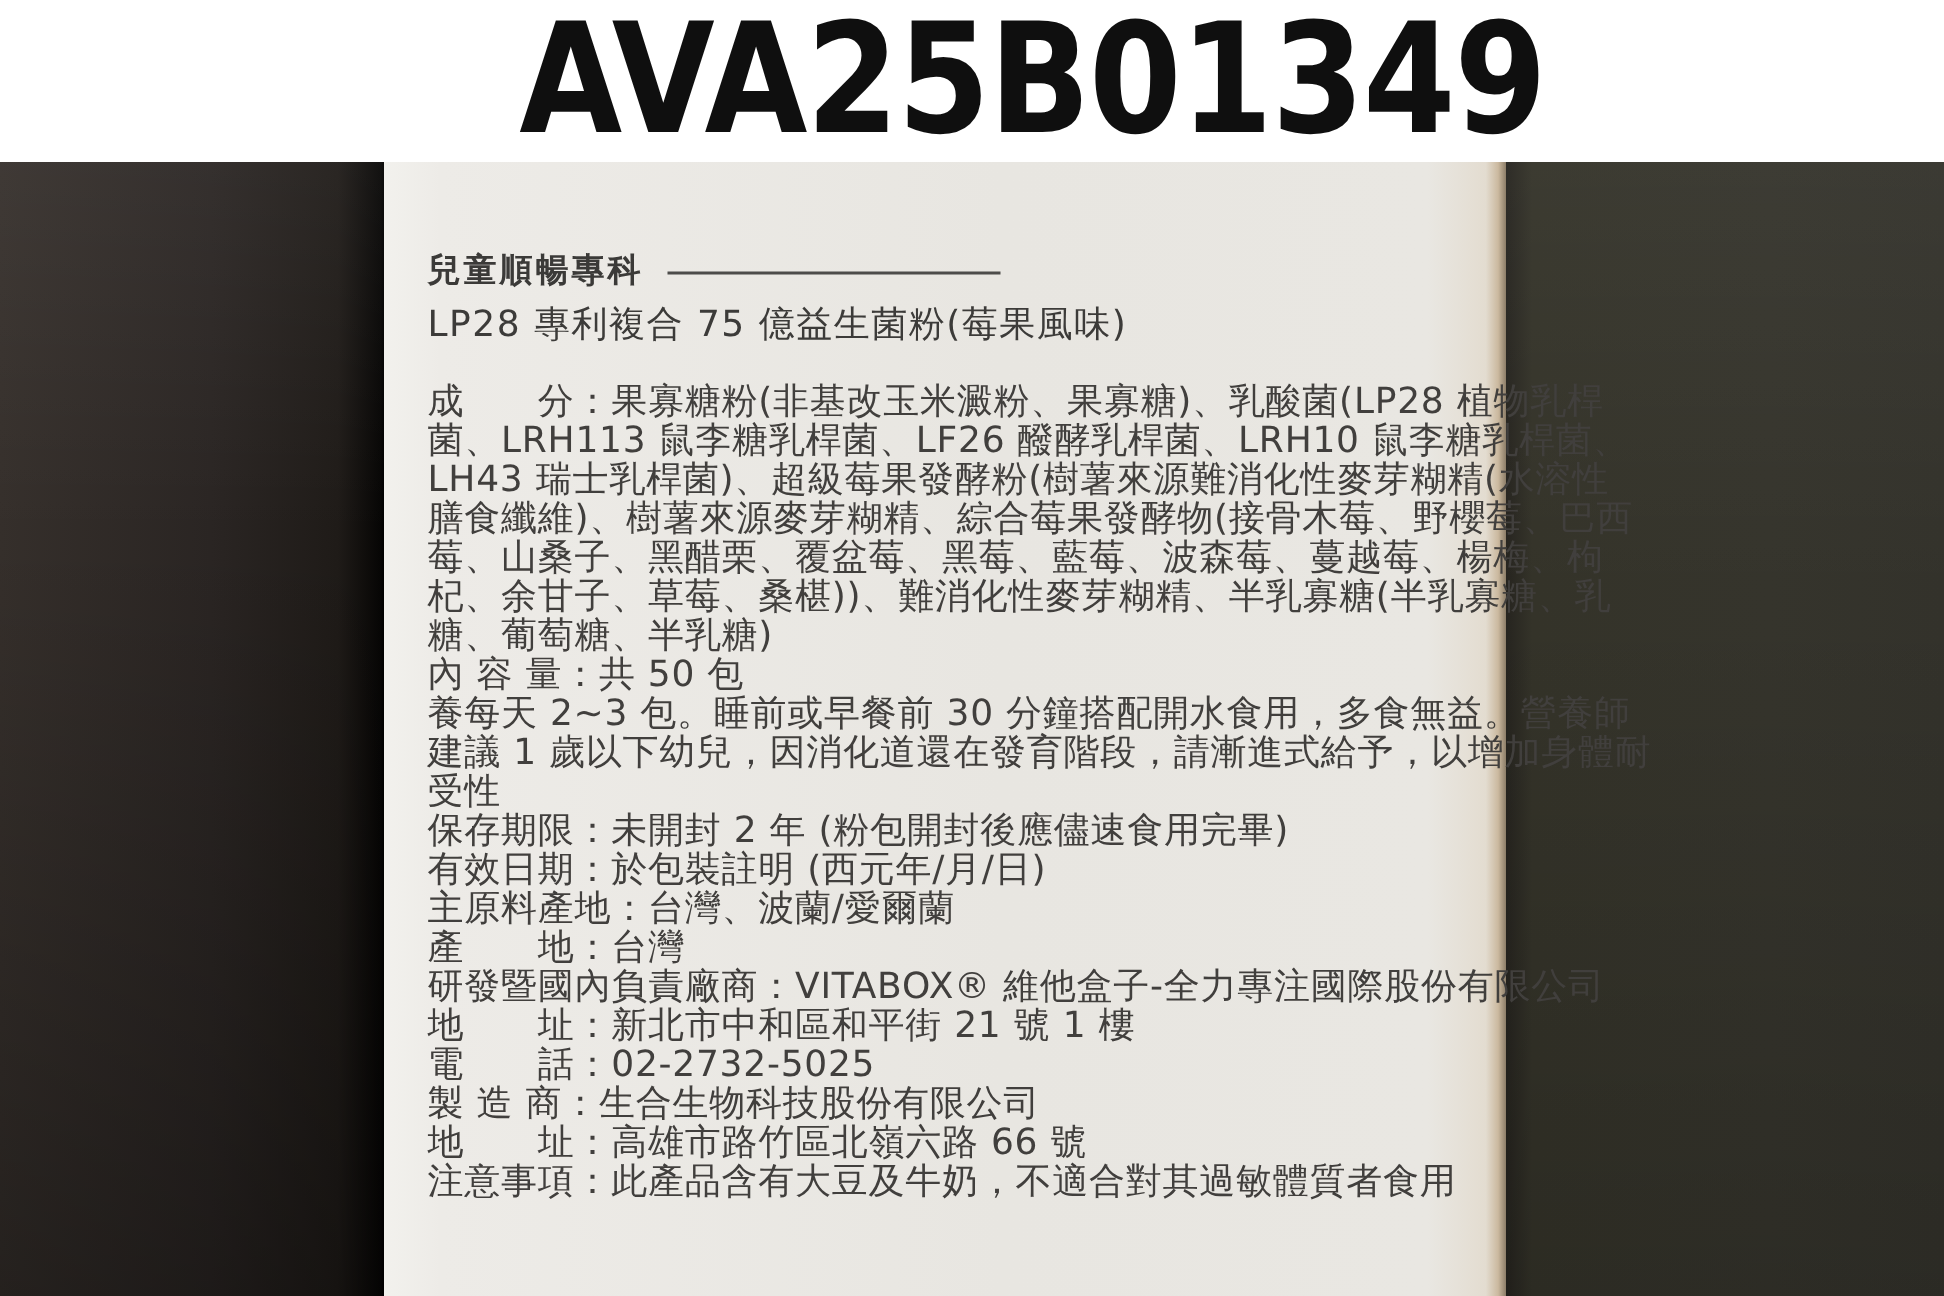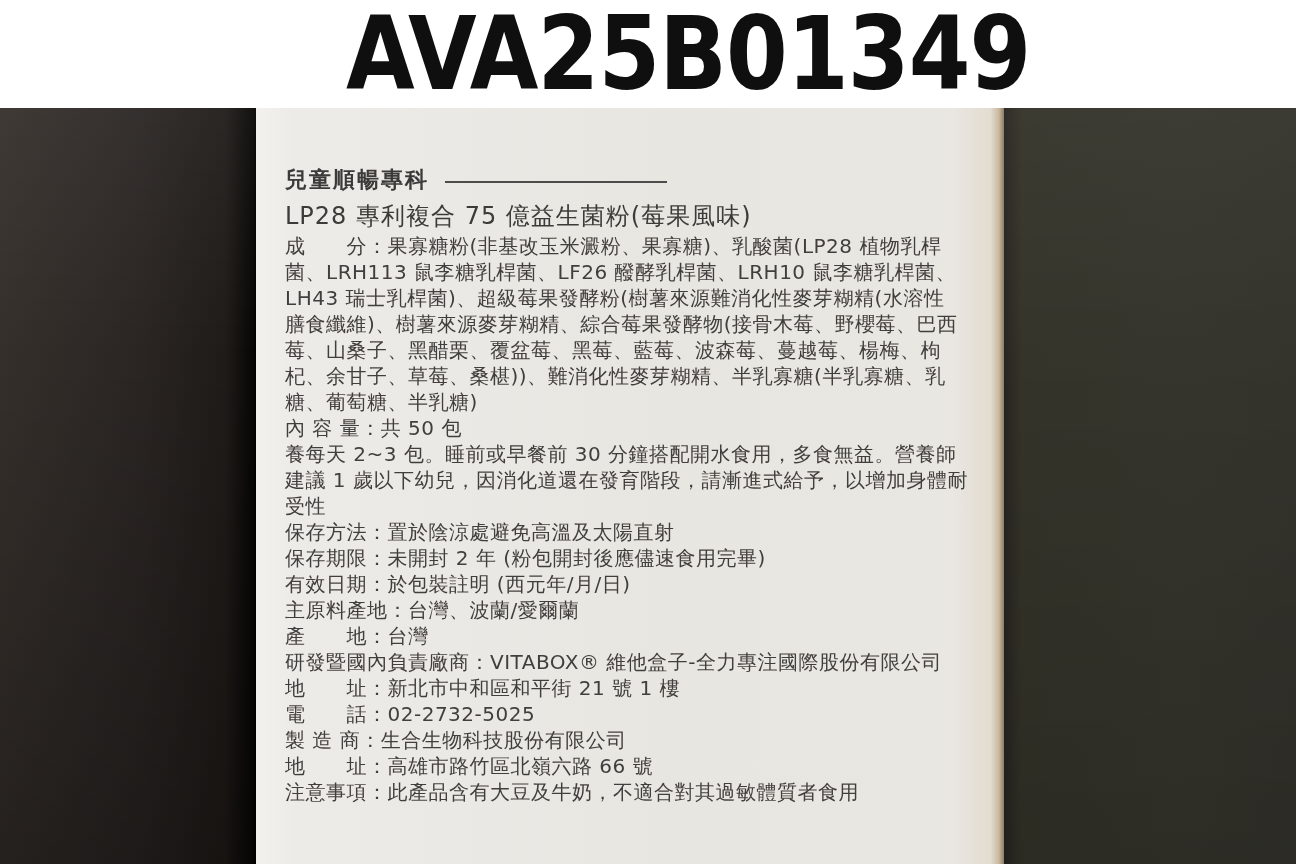--- a/index.html
+++ b/index.html
@@ -55,22 +55,22 @@
   .title-rule {
     height:2px; width:222px; background:#4d4c4a; margin-left:16px; margin-top:3px;
   }
   .subtitle {
     position:absolute; left:29px; top:92px;
     font-size:24px; font-weight:400; letter-spacing:1px; color:#3c3b39;
     white-space:nowrap;
     text-align:right;
   }
   .label-body {
-    position:absolute; left:29px; top:125px; width:692px;
-    font-size:20px; line-height:26px; letter-spacing:0.5px; color:#413f3d;
+    position:absolute; left:29px; top:146px; width:692px;
+    font-size:24px; line-height:26px; letter-spacing:0.5px; color:#413f3d;
   }
   .label-body .line { white-space:nowrap; }
 </style>
 </head>
 <body>
 
 <div class="banner">
   <div class="lot-code">AVA25B01349</div>
 </div>
 
@@ -91,21 +91,20 @@
         <div class="line">菌、LRH113 鼠李糖乳桿菌、LF26 醱酵乳桿菌、LRH10 鼠李糖乳桿菌、</div>
         <div class="line">LH43 瑞士乳桿菌)、超級莓果發酵粉(樹薯來源難消化性麥芽糊精(水溶性</div>
         <div class="line">膳食纖維)、樹薯來源麥芽糊精、綜合莓果發酵物(接骨木莓、野櫻莓、巴西</div>
         <div class="line">莓、山桑子、黑醋栗、覆盆莓、黑莓、藍莓、波森莓、蔓越莓、楊梅、枸</div>
         <div class="line">杞、余甘子、草莓、桑椹))、難消化性麥芽糊精、半乳寡糖(半乳寡糖、乳</div>
         <div class="line">糖、葡萄糖、半乳糖)</div>
         <div class="line">內 容 量：共 50 包</div>
         <div class="line">養每天 2~3 包。睡前或早餐前 30 分鐘搭配開水食用，多食無益。營養師</div>
         <div class="line">建議 1 歲以下幼兒，因消化道還在發育階段，請漸進式給予，以增加身體耐</div>
         <div class="line">受性</div>
-        <div class="line">保存方法：置於陰涼處避免高溫及太陽直射</div>
         <div class="line">保存期限：未開封 2 年 (粉包開封後應儘速食用完畢)</div>
         <div class="line">有效日期：於包裝註明 (西元年/月/日)</div>
         <div class="line">主原料產地：台灣、波蘭/愛爾蘭</div>
         <div class="line">產　　地：台灣</div>
         <div class="line">研發暨國內負責廠商：VITABOX® 維他盒子-全力專注國際股份有限公司</div>
         <div class="line">地　　址：新北市中和區和平街 21 號 1 樓</div>
         <div class="line">電　　話：02-2732-5025</div>
         <div class="line">製 造 商：生合生物科技股份有限公司</div>
         <div class="line">地　　址：高雄市路竹區北嶺六路 66 號</div>
         <div class="line">注意事項：此產品含有大豆及牛奶，不適合對其過敏體質者食用</div>

